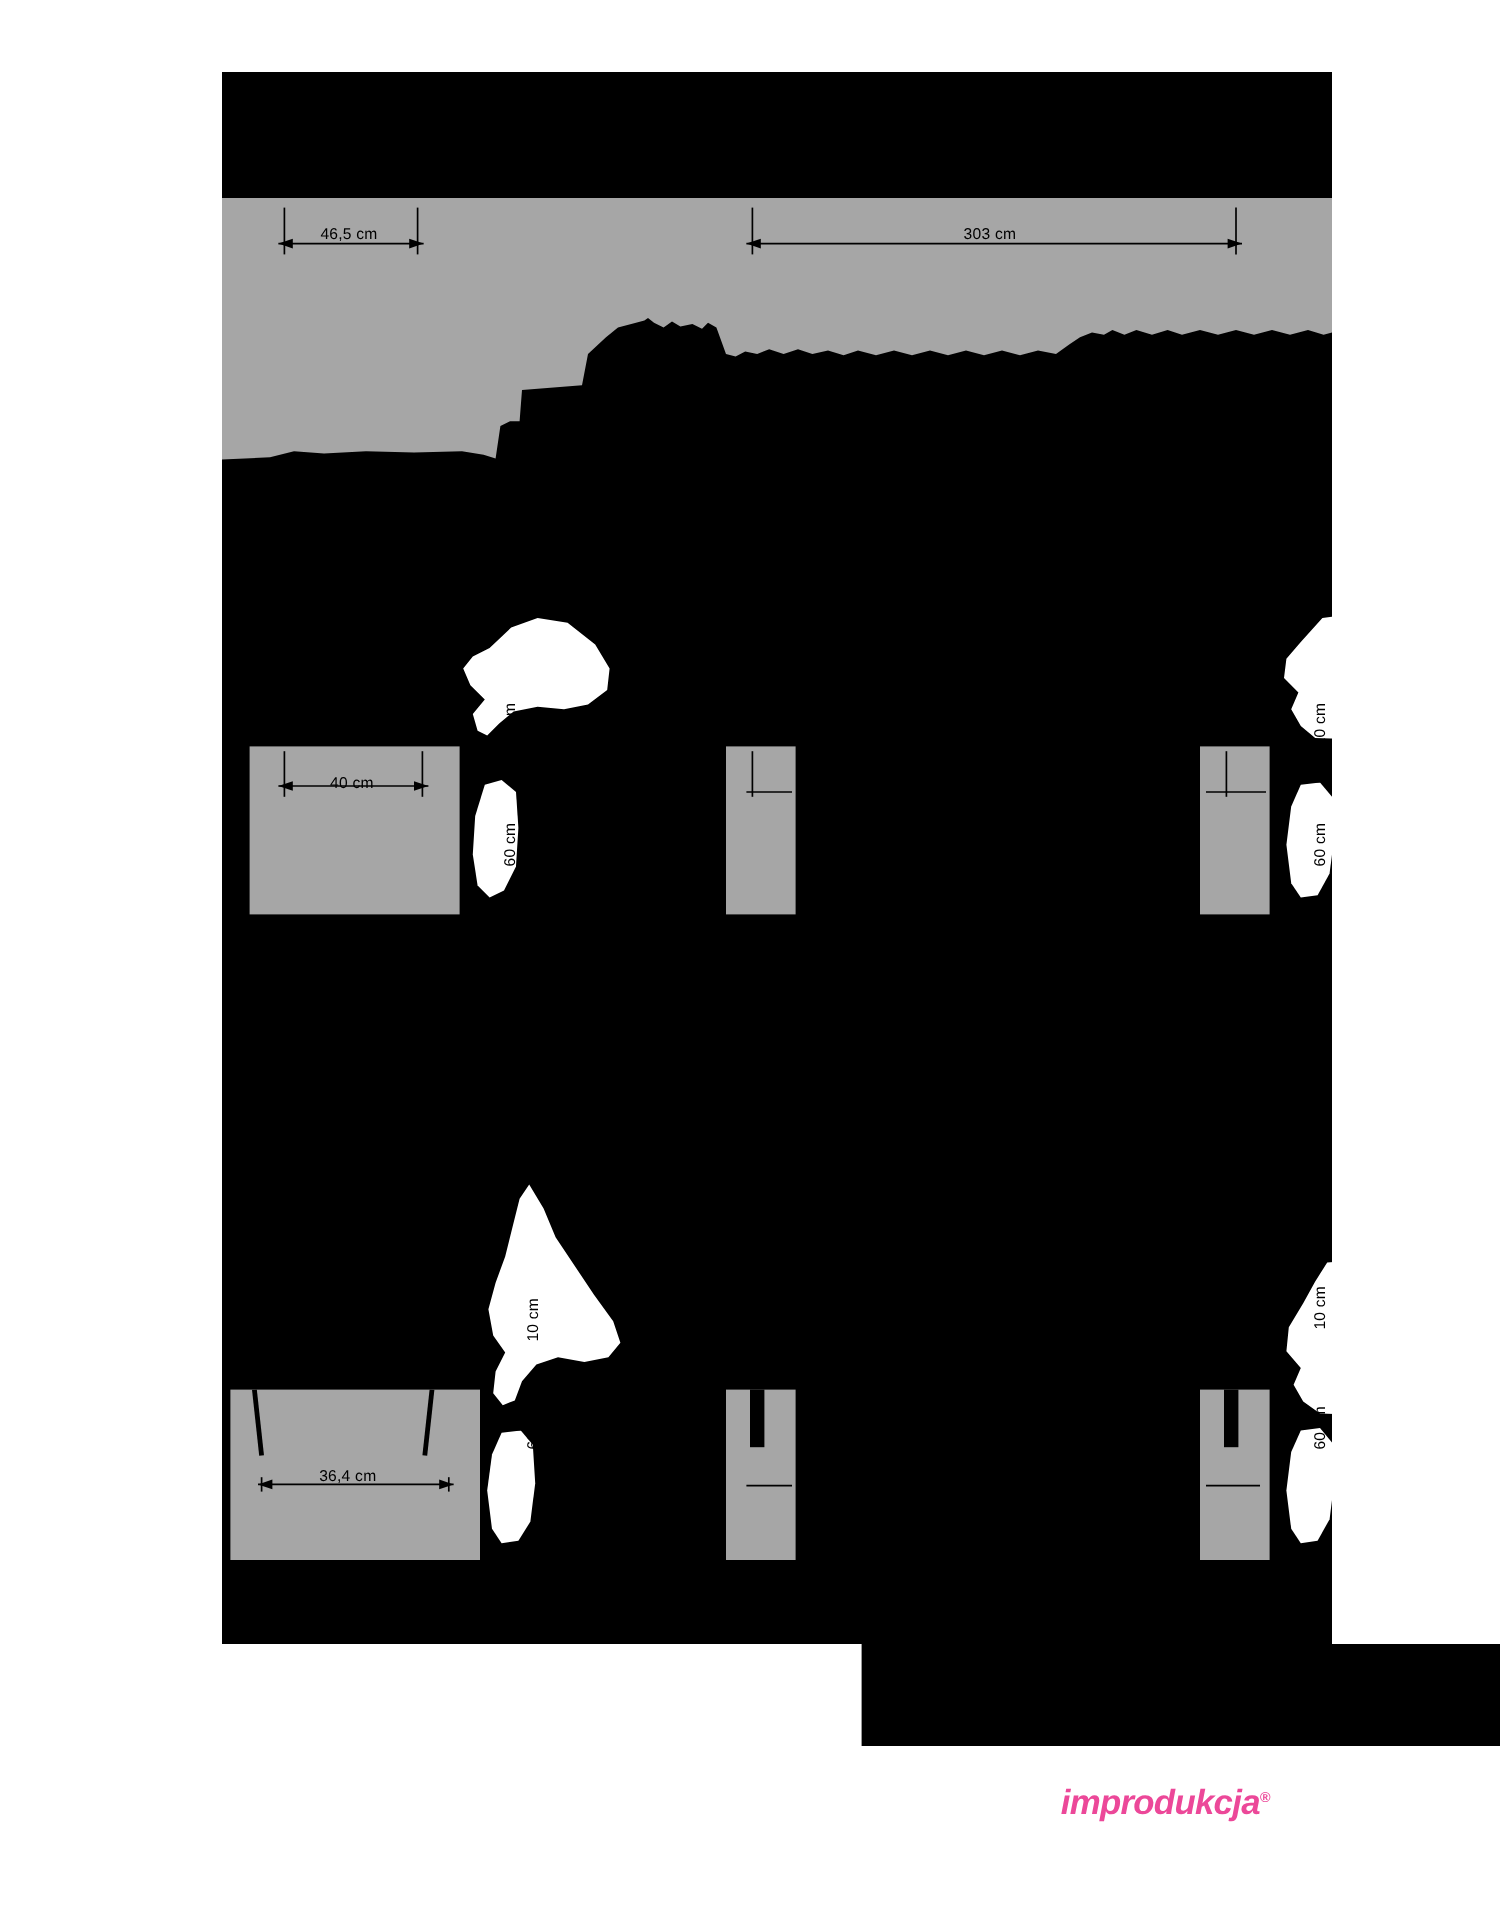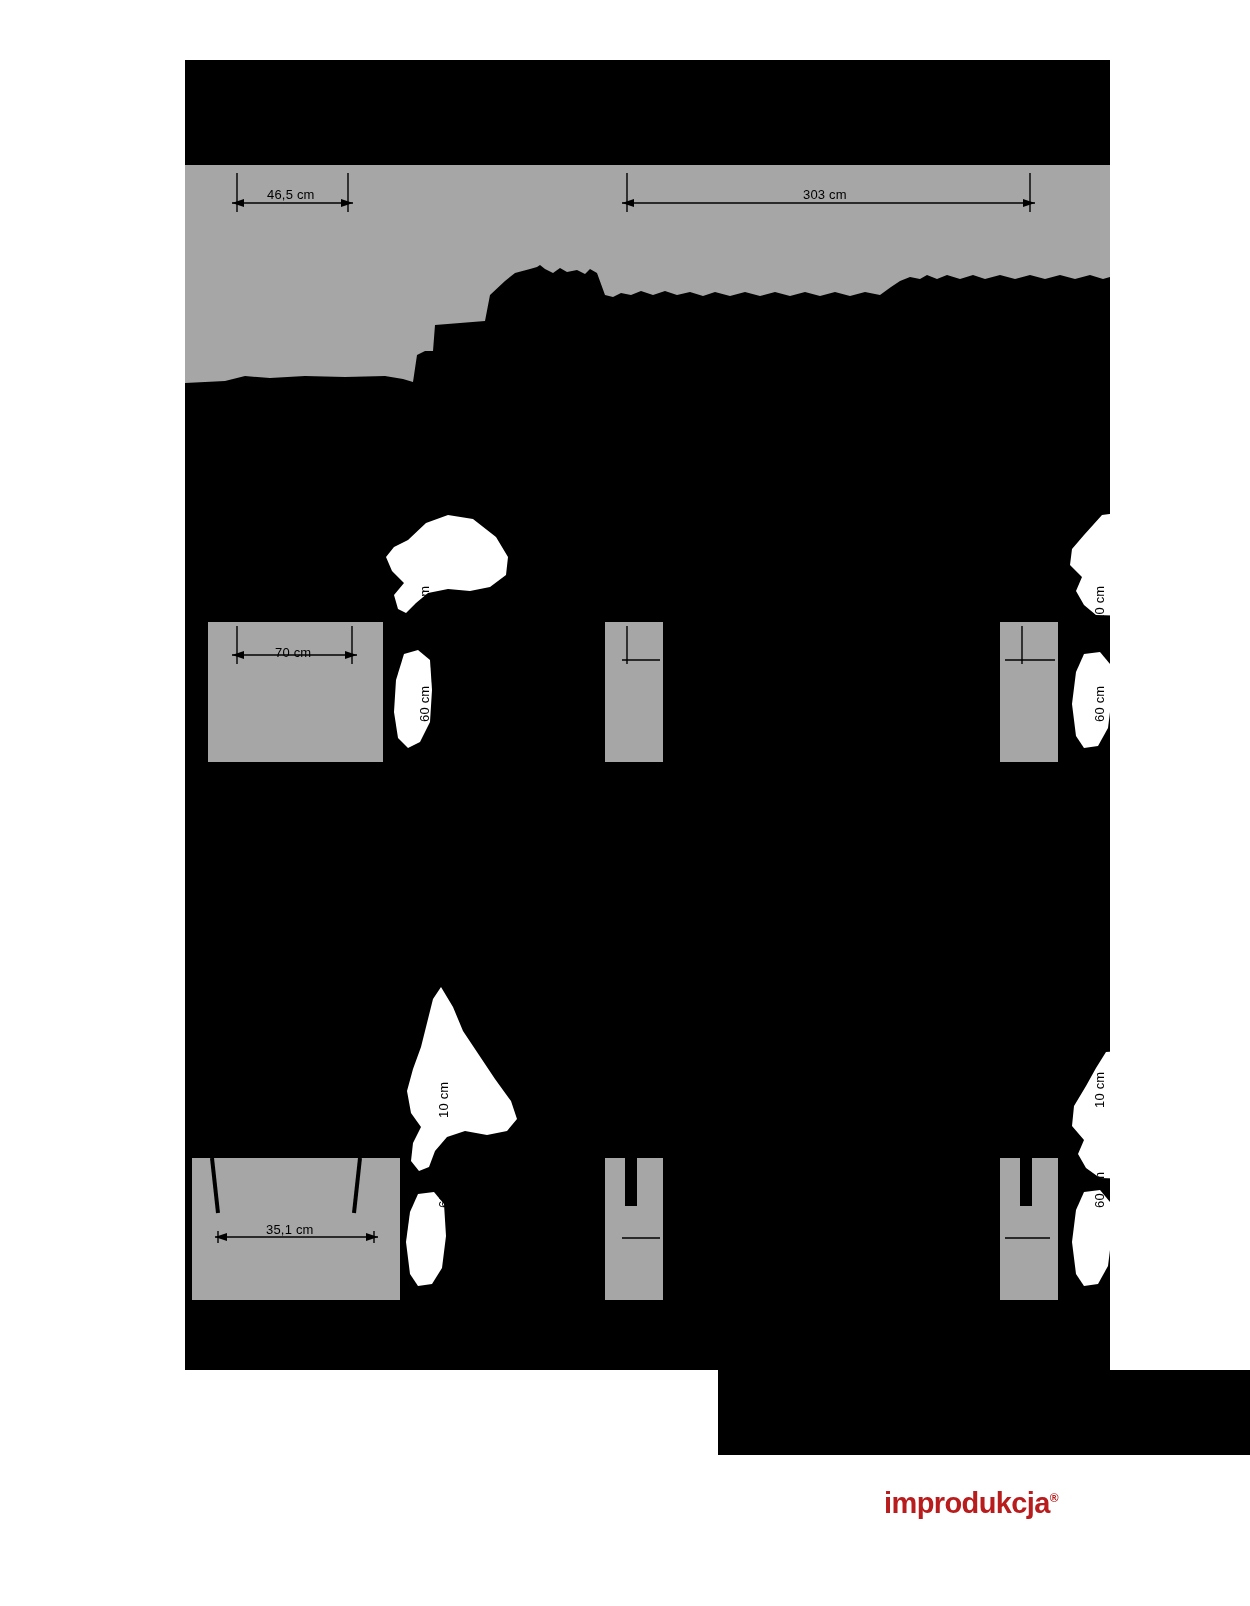--- a/index.html
+++ b/index.html
@@ -43,23 +43,24 @@
     transform: rotate(-90deg);
   }
 
   
   #brand {
     position: absolute;
     left: 884px;
     top: 1487px;
     font-size: 29px;
     font-weight: bold;
-    color: #b91c1c;
+    color: #ec4899;
     letter-spacing: -0.6px;
     font-family: "Liberation Sans", sans-serif;
+    font-style: italic;
   }
   #brand sup {
     font-size: 12px;
     vertical-align: super;
     font-weight: bold;
   }
 </style>
 </head>
 <body>
 
@@ -177,29 +178,29 @@
       <polygon points="1035,203 1023,199 1023,207"></polygon>
       <polygon points="232,655 244,651 244,659"></polygon>
       <polygon points="357,655 345,651 345,659"></polygon>
       <polygon points="215,1237 227,1233 227,1241"></polygon>
       <polygon points="378,1237 366,1233 366,1241"></polygon>
     </g>
   </svg>
 
   <span class="dimlabel" style="left:267px; top:187px;">46,5 cm</span>
   <span class="dimlabel" style="left:803px; top:187px;">303 cm</span>
-  <span class="dimlabel" style="left:275px; top:645px;">70 cm</span>
+  <span class="dimlabel" style="left:275px; top:645px;">40 cm</span>
 
   <span class="dimlabel vert" style="left:417px; top:622px;">10 cm</span>
   <span class="dimlabel vert" style="left:417px; top:722px;">60 cm</span>
 
   <span class="dimlabel vert" style="left:1092px; top:622px;">10 cm</span>
   <span class="dimlabel vert" style="left:1092px; top:722px;">60 cm</span>
 
-  <span class="dimlabel" style="left:266px; top:1222px;">35,1 cm</span>
+  <span class="dimlabel" style="left:266px; top:1222px;">36,4 cm</span>
 
   <span class="dimlabel vert" style="left:436px; top:1118px;">10 cm</span>
   <span class="dimlabel vert" style="left:436px; top:1208px;">60 cm</span>
 
   <span class="dimlabel vert" style="left:1092px; top:1108px;">10 cm</span>
   <span class="dimlabel vert" style="left:1092px; top:1208px;">60 cm</span>
 
   <div id="brand">
     <span>improdukcja</span><sup>®</sup>
   </div>

